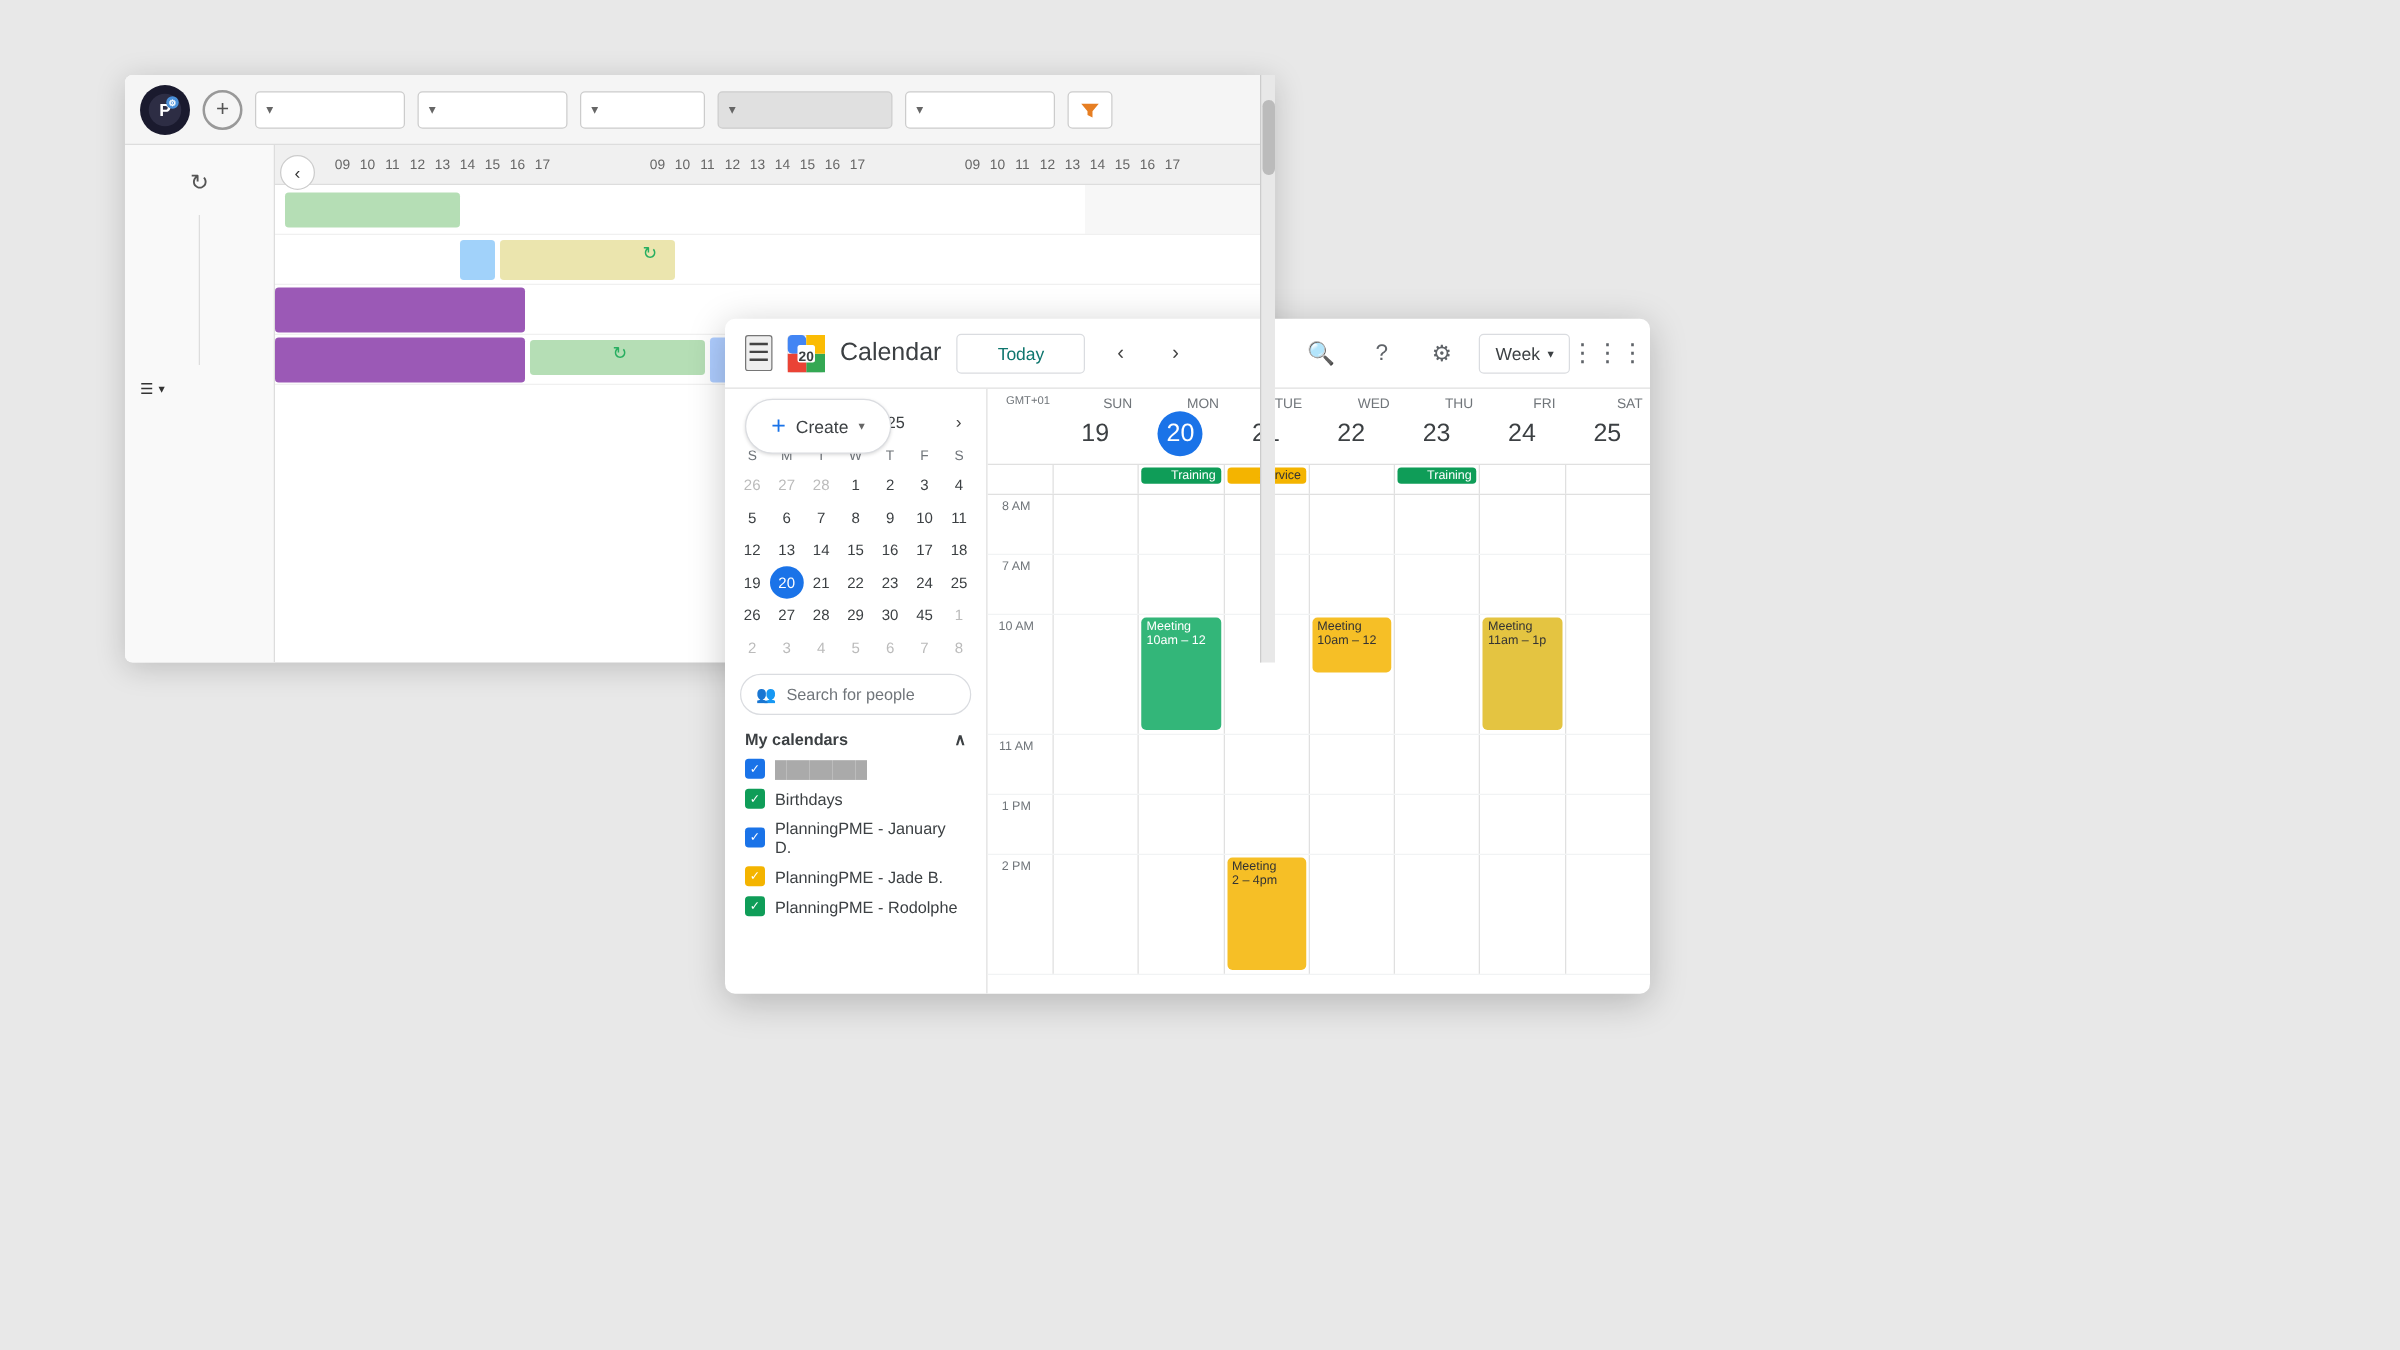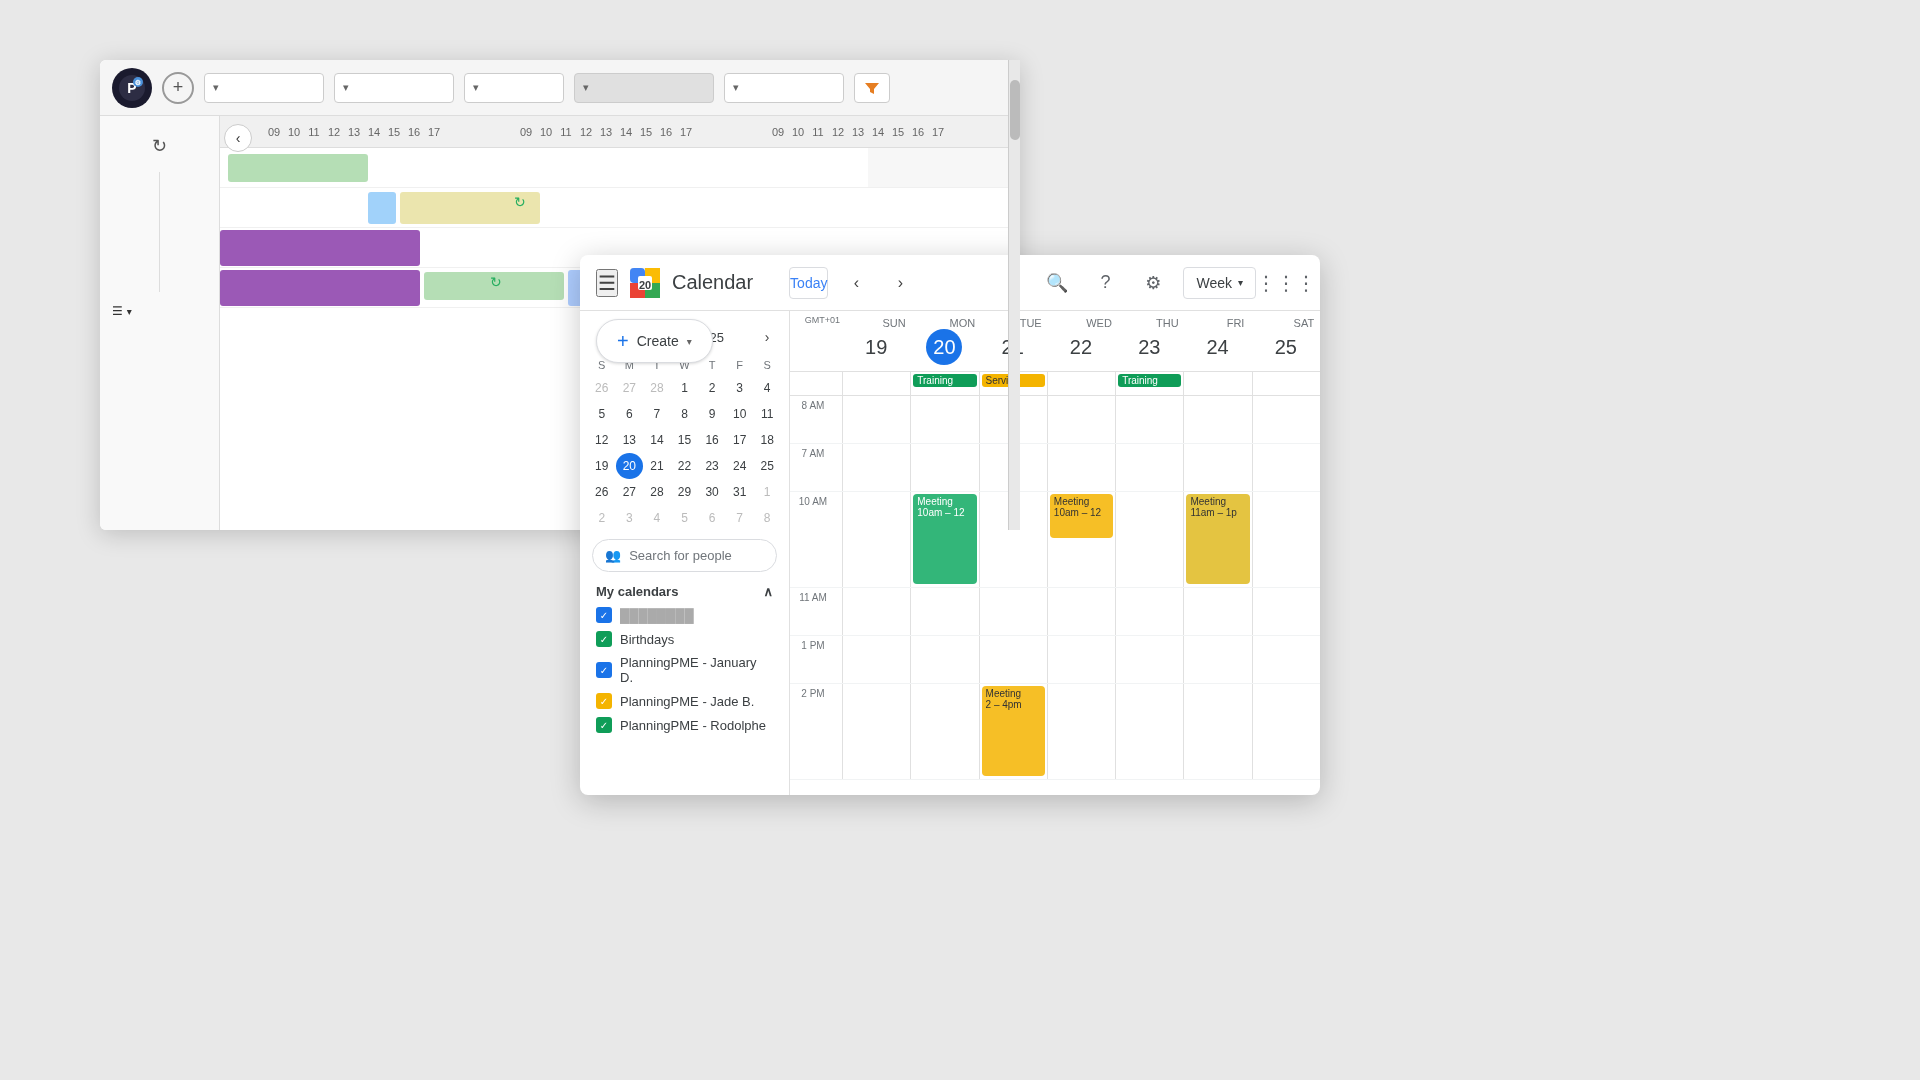--- a/index.html
+++ b/index.html
@@ -240,28 +240,28 @@
     }
 
     .gcal-title {
       font-size: 20px;
       color: #3c4043;
       font-weight: 400;
     }
 
     .gcal-today-btn {
       height: 32px;
-      padding: 0 0;
+      padding: 0 32px;
       border: 1px solid #dadce0;
       border-radius: 4px;
       background: #fff;
       font-size: 14px;
-      color: #3b82f6;
-      cursor: pointer;
-      margin-left: 24px;
+      color: #0f766e;
+      cursor: pointer;
+      margin-left: 0;
     }
 
     .gcal-nav-btn {
       width: 32px; height: 32px;
       border: none;
       background: transparent;
       border-radius: 50%;
       display: flex; align-items: center; justify-content: center;
       font-size: 16px;
       color: #444;
@@ -489,20 +489,21 @@
     }
 
     .gcal-event-chip {
       font-size: 10px;
       color: #fff;
       padding: 1px 4px;
       border-radius: 3px;
       font-weight: 500;
       white-space: nowrap;
       overflow: hidden;
+      text-align: right;
     }
 
     .chip-green { background: #0f9d58; }
     .chip-orange { background: #f4b400; color: #333; }
 
     .gcal-time-grid {
       flex: 1;
       overflow-y: auto;
       position: relative;
     }
@@ -728,21 +729,21 @@
             <div class="gcal-mini-day">21</div>
             <div class="gcal-mini-day">22</div>
             <div class="gcal-mini-day">23</div>
             <div class="gcal-mini-day">24</div>
             <div class="gcal-mini-day">25</div>
             <div class="gcal-mini-day">26</div>
             <div class="gcal-mini-day">27</div>
             <div class="gcal-mini-day">28</div>
             <div class="gcal-mini-day">29</div>
             <div class="gcal-mini-day">30</div>
-            <div class="gcal-mini-day">31</div>
+            <div class="gcal-mini-day">45</div>
             <div class="gcal-mini-day other-month">1</div>
             <div class="gcal-mini-day other-month">2</div>
             <div class="gcal-mini-day other-month">3</div>
             <div class="gcal-mini-day other-month">4</div>
             <div class="gcal-mini-day other-month">5</div>
             <div class="gcal-mini-day other-month">6</div>
             <div class="gcal-mini-day other-month">7</div>
             <div class="gcal-mini-day other-month">8</div>
           </div>
       </div>

